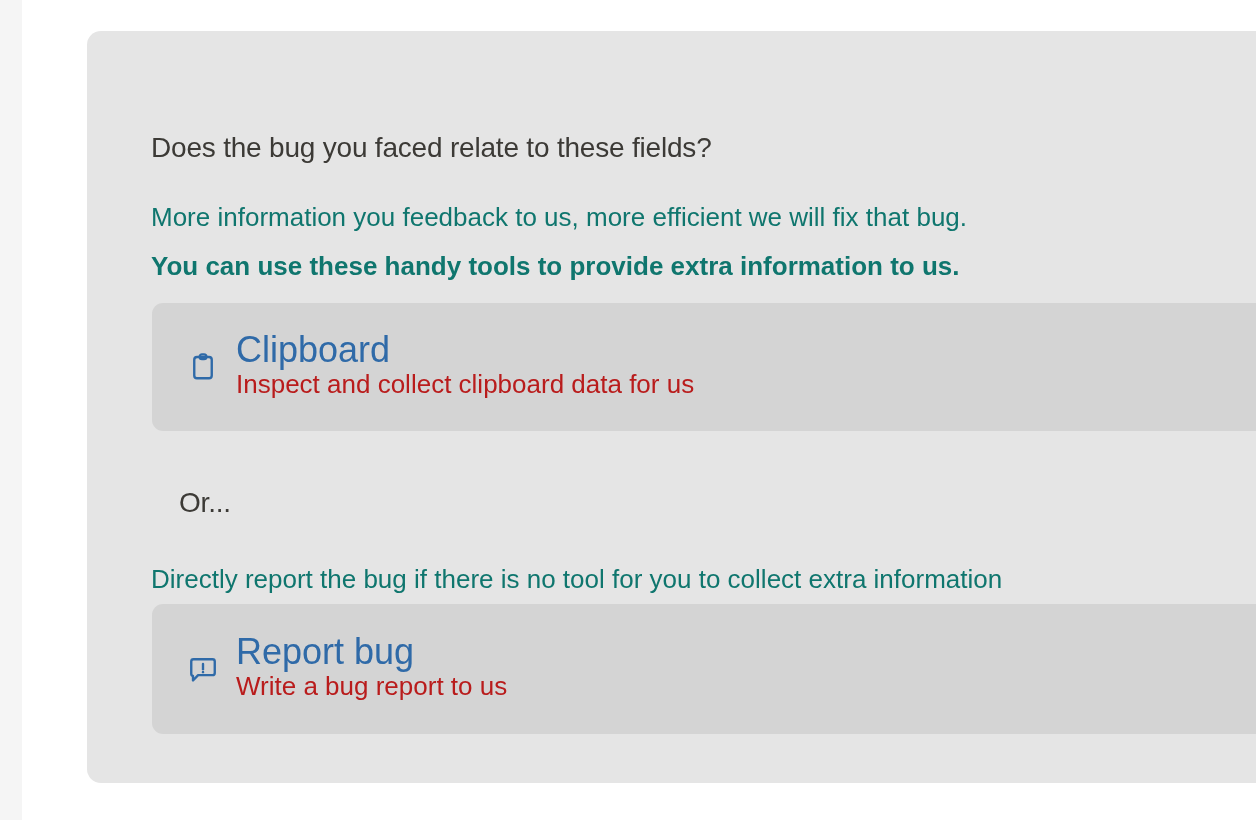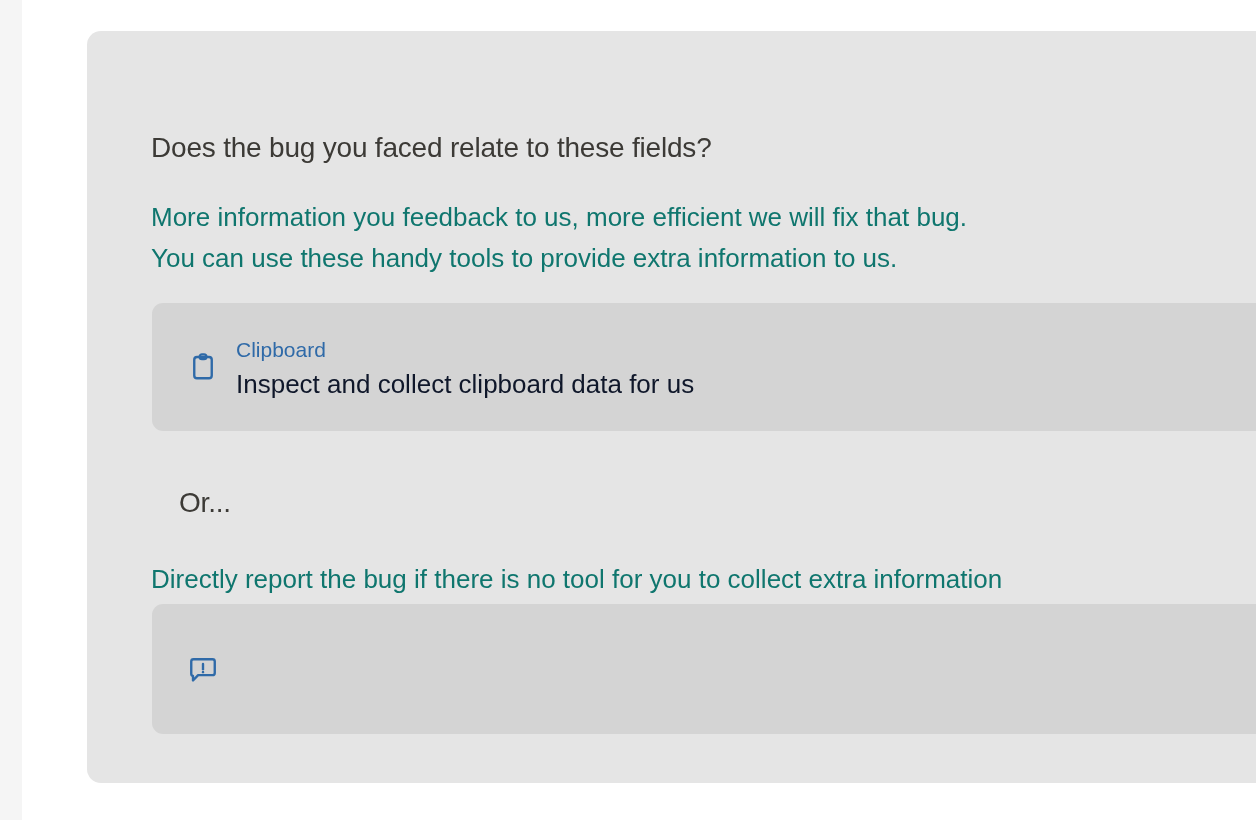--- a/index.html
+++ b/index.html
@@ -86,38 +86,38 @@
   .tool-icon svg { display: block; }
 
   .tool-text {
     display: flex;
     flex-direction: column;
     justify-content: center;
   }
 
   .tool-title {
     color: #2f6aa8;
-    font-size: 21px;
+    font-size: 36px;
     font-weight: 400;
     line-height: 34px;
     white-space: nowrap;
   }
 
   .tool-sub {
-    color: #0f172a;
+    color: #b91c1c;
     font-size: 26px;
     font-weight: 400;
     line-height: 34px;
     white-space: nowrap;
   }
 
   
   #heading-1      { top: 101px; }
   #desc-1-line-1  { top: 168px; }
-  #desc-1-line-2  { top: 209px; }
+  #desc-1-line-2  { top: 217px; font-weight: bold; }
   #card-clipboard { top: 272px; height: 128px; }
   #heading-2      { top: 456px; margin-left: 28px; }
   #desc-2-line-1  { top: 530px; }
   #card-report    { top: 573px; height: 130px; }
 </style>
 </head>
 <body>
 
 <div id="left-gutter"></div>
 
@@ -147,15 +147,19 @@
   <div class="section-desc" id="desc-2-line-1">Directly report the bug if there is no tool for you to collect extra information</div>
 
   <div class="tool-card" id="card-report">
     <span class="tool-icon">
       <svg width="30" height="30" viewBox="0 0 24 24" fill="none" stroke="currentColor" stroke-width="1.9" stroke-linecap="round" stroke-linejoin="round">
         <path d="M4.4 4.2h15.2a1.8 1.8 0 0 1 1.8 1.8v9.1a1.8 1.8 0 0 1-1.8 1.8H8.1L4 21.2v-3.6a1.8 1.8 0 0 1-1.4-1.8V6a1.8 1.8 0 0 1 1.8-1.8z"></path>
         <line x1="12" y1="8" x2="12" y2="12.1"></line>
         <line x1="12" y1="14.4" x2="12" y2="14.5"></line>
       </svg>
     </span>
+    <span class="tool-text">
+      <span class="tool-title">Report bug</span>
+      <span class="tool-sub">Write a bug report to us</span>
+    </span>
   </div>
 
 </div>
 
 </body></html>

